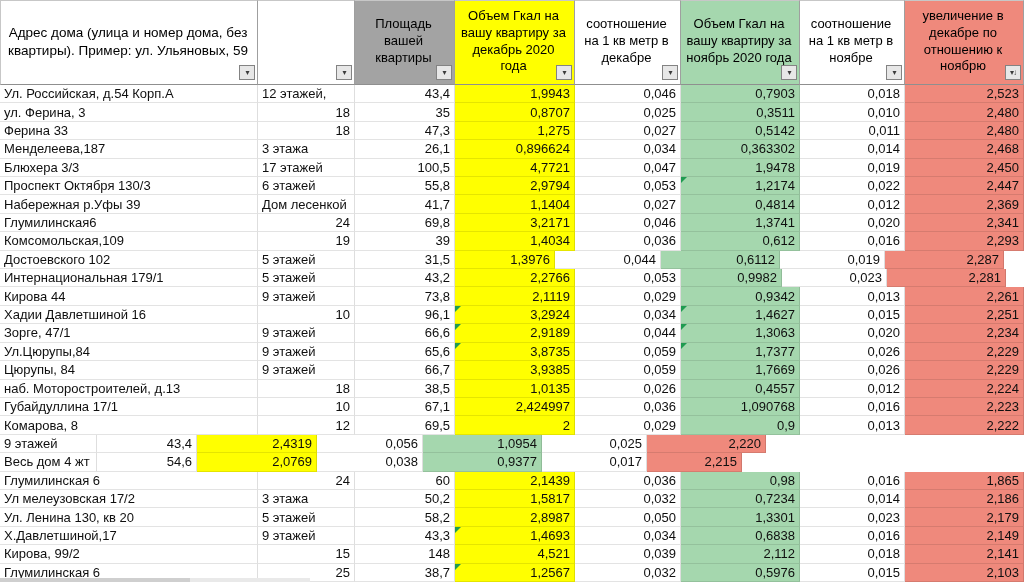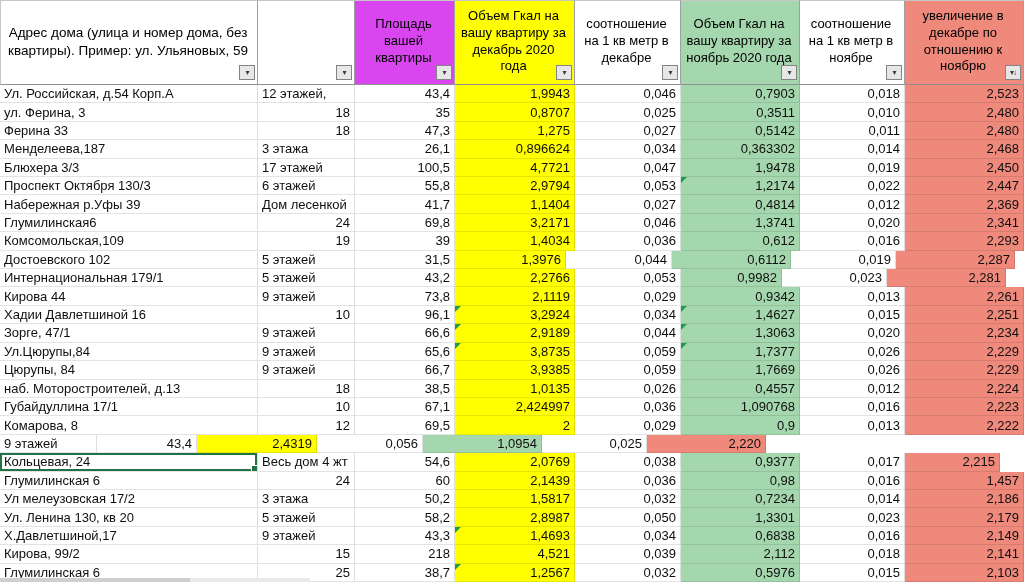--- a/index.html
+++ b/index.html
@@ -34,21 +34,21 @@
 
 <div class="sheet">
   <div class="hdr-row">
       <div class="hdr-cell" style="width: 258px; background: rgb(255, 255, 255);">
         <span>Адрес дома (улица и номер дома, без квартиры). Пример: ул. Ульяновых, 59</span>
         <div class="fbtn">▾</div>
       </div>
       <div class="hdr-cell" style="width: 97px; background: rgb(255, 255, 255);">
         <div class="fbtn">▾</div>
       </div>
-      <div class="hdr-cell" style="width: 100px; background: #d946ef;">
+      <div class="hdr-cell" style="width: 100px; background: #a3a3a3;">
         <span>Площадь вашей квартиры</span>
         <div class="fbtn">▾</div>
       </div>
       <div class="hdr-cell" style="width: 120px; background: rgb(255, 255, 0);">
         <span>Объем Гкал на вашу квартиру за декабрь 2020 года</span>
         <div class="fbtn">▾</div>
       </div>
       <div class="hdr-cell" style="width: 106px; background: rgb(255, 255, 255);">
         <span>соотношение на 1 кв метр в декабре</span>
         <div class="fbtn">▾</div>
@@ -154,21 +154,21 @@
         <div class="cell colored num" style="width: 120px; background: rgb(255, 255, 0);">1,4034</div>
         <div class="cell num" style="width: 106px;">0,036</div>
         <div class="cell colored num" style="width: 119px; background: rgb(165, 215, 174);">0,612</div>
         <div class="cell num" style="width: 105px;">0,016</div>
         <div class="cell colored num" style="width: 119px; background: rgb(239, 137, 124);">2,293</div>
       </div>
       <div class="body-row">
         <div class="cell" style="width: 258px;">Достоевского 102</div>
         <div class="cell" style="width: 97px;">5 этажей</div>
         <div class="cell num" style="width: 100px;">31,5</div>
-        <div class="cell colored num" style="width: 111px; background: rgb(255, 255, 0);">1,3976</div>
+        <div class="cell colored num" style="width: 100px; background: rgb(255, 255, 0);">1,3976</div>
         <div class="cell num" style="width: 106px;">0,044</div>
         <div class="cell colored num" style="width: 119px; background: rgb(165, 215, 174);">0,6112</div>
         <div class="cell num" style="width: 105px;">0,019</div>
         <div class="cell colored num" style="width: 119px; background: rgb(239, 137, 124);">2,287</div>
       </div>
       <div class="body-row">
         <div class="cell" style="width: 258px;">Интернациональная 179/1</div>
         <div class="cell" style="width: 97px;">5 этажей</div>
         <div class="cell num" style="width: 100px;">43,2</div>
         <div class="cell colored num" style="width: 120px; background: rgb(255, 255, 0);">2,2766</div>
@@ -260,38 +260,37 @@
       <div class="body-row">
         <div class="cell" style="width: 97px;">9 этажей</div>
         <div class="cell num" style="width: 100px;">43,4</div>
         <div class="cell colored num" style="width: 120px; background: rgb(255, 255, 0);">2,4319</div>
         <div class="cell num" style="width: 106px;">0,056</div>
         <div class="cell colored num" style="width: 119px; background: rgb(165, 215, 174);">1,0954</div>
         <div class="cell num" style="width: 105px;">0,025</div>
         <div class="cell colored num" style="width: 119px; background: rgb(239, 137, 124);">2,220</div>
       </div>
       <div class="body-row">
-        <div class="cell selected" style="width: 258px;">Кольцевая, 24<div class="fill-handle"></div></div>
         <div class="cell" style="width: 97px;">Весь дом 4 жт</div>
         <div class="cell num" style="width: 100px;">54,6</div>
         <div class="cell colored num" style="width: 120px; background: rgb(255, 255, 0);">2,0769</div>
         <div class="cell num" style="width: 106px;">0,038</div>
         <div class="cell colored num" style="width: 119px; background: rgb(165, 215, 174);">0,9377</div>
         <div class="cell num" style="width: 105px;">0,017</div>
         <div class="cell colored num" style="width: 95px; background: rgb(239, 137, 124);">2,215</div>
       </div>
       <div class="body-row">
         <div class="cell" style="width: 258px;">Глумилинская 6</div>
         <div class="cell num" style="width: 97px;">24</div>
         <div class="cell num" style="width: 100px;">60</div>
         <div class="cell colored num" style="width: 120px; background: rgb(255, 255, 0);">2,1439</div>
         <div class="cell num" style="width: 106px;">0,036</div>
         <div class="cell colored num" style="width: 119px; background: rgb(165, 215, 174);">0,98</div>
         <div class="cell num" style="width: 105px;">0,016</div>
-        <div class="cell colored num" style="width: 119px; background: rgb(239, 137, 124);">1,457</div>
+        <div class="cell colored num" style="width: 119px; background: rgb(239, 137, 124);">1,865</div>
       </div>
       <div class="body-row">
         <div class="cell" style="width: 258px;">Ул мелеузовская 17/2</div>
         <div class="cell" style="width: 97px;">3 этажа</div>
         <div class="cell num" style="width: 100px;">50,2</div>
         <div class="cell colored num" style="width: 120px; background: rgb(255, 255, 0);">1,5817</div>
         <div class="cell num" style="width: 106px;">0,032</div>
         <div class="cell colored num" style="width: 119px; background: rgb(165, 215, 174);">0,7234</div>
         <div class="cell num" style="width: 105px;">0,014</div>
         <div class="cell colored num" style="width: 119px; background: rgb(239, 137, 124);">2,186</div>
@@ -312,21 +311,21 @@
         <div class="cell num" style="width: 100px;">43,3</div>
         <div class="cell colored num" style="width: 120px; background: rgb(255, 255, 0);">1,4693<div class="note-tri"></div></div>
         <div class="cell num" style="width: 106px;">0,034</div>
         <div class="cell colored num" style="width: 119px; background: rgb(165, 215, 174); padding-left: 34px;">0,6838</div>
         <div class="cell num" style="width: 105px;">0,016</div>
         <div class="cell colored num" style="width: 119px; background: rgb(239, 137, 124);">2,149</div>
       </div>
       <div class="body-row">
         <div class="cell" style="width: 258px;">Кирова, 99/2</div>
         <div class="cell num" style="width: 97px;">15</div>
-        <div class="cell num" style="width: 100px;">218</div>
+        <div class="cell num" style="width: 100px;">148</div>
         <div class="cell colored num" style="width: 120px; background: rgb(255, 255, 0);">4,521</div>
         <div class="cell num" style="width: 106px;">0,039</div>
         <div class="cell colored num" style="width: 119px; background: rgb(165, 215, 174);">2,112</div>
         <div class="cell num" style="width: 105px;">0,018</div>
         <div class="cell colored num" style="width: 119px; background: rgb(239, 137, 124);">2,141</div>
       </div>
       <div class="body-row">
         <div class="cell" style="width: 258px;">Глумилинская 6</div>
         <div class="cell num" style="width: 97px;">25</div>
         <div class="cell num" style="width: 100px;">38,7</div>

